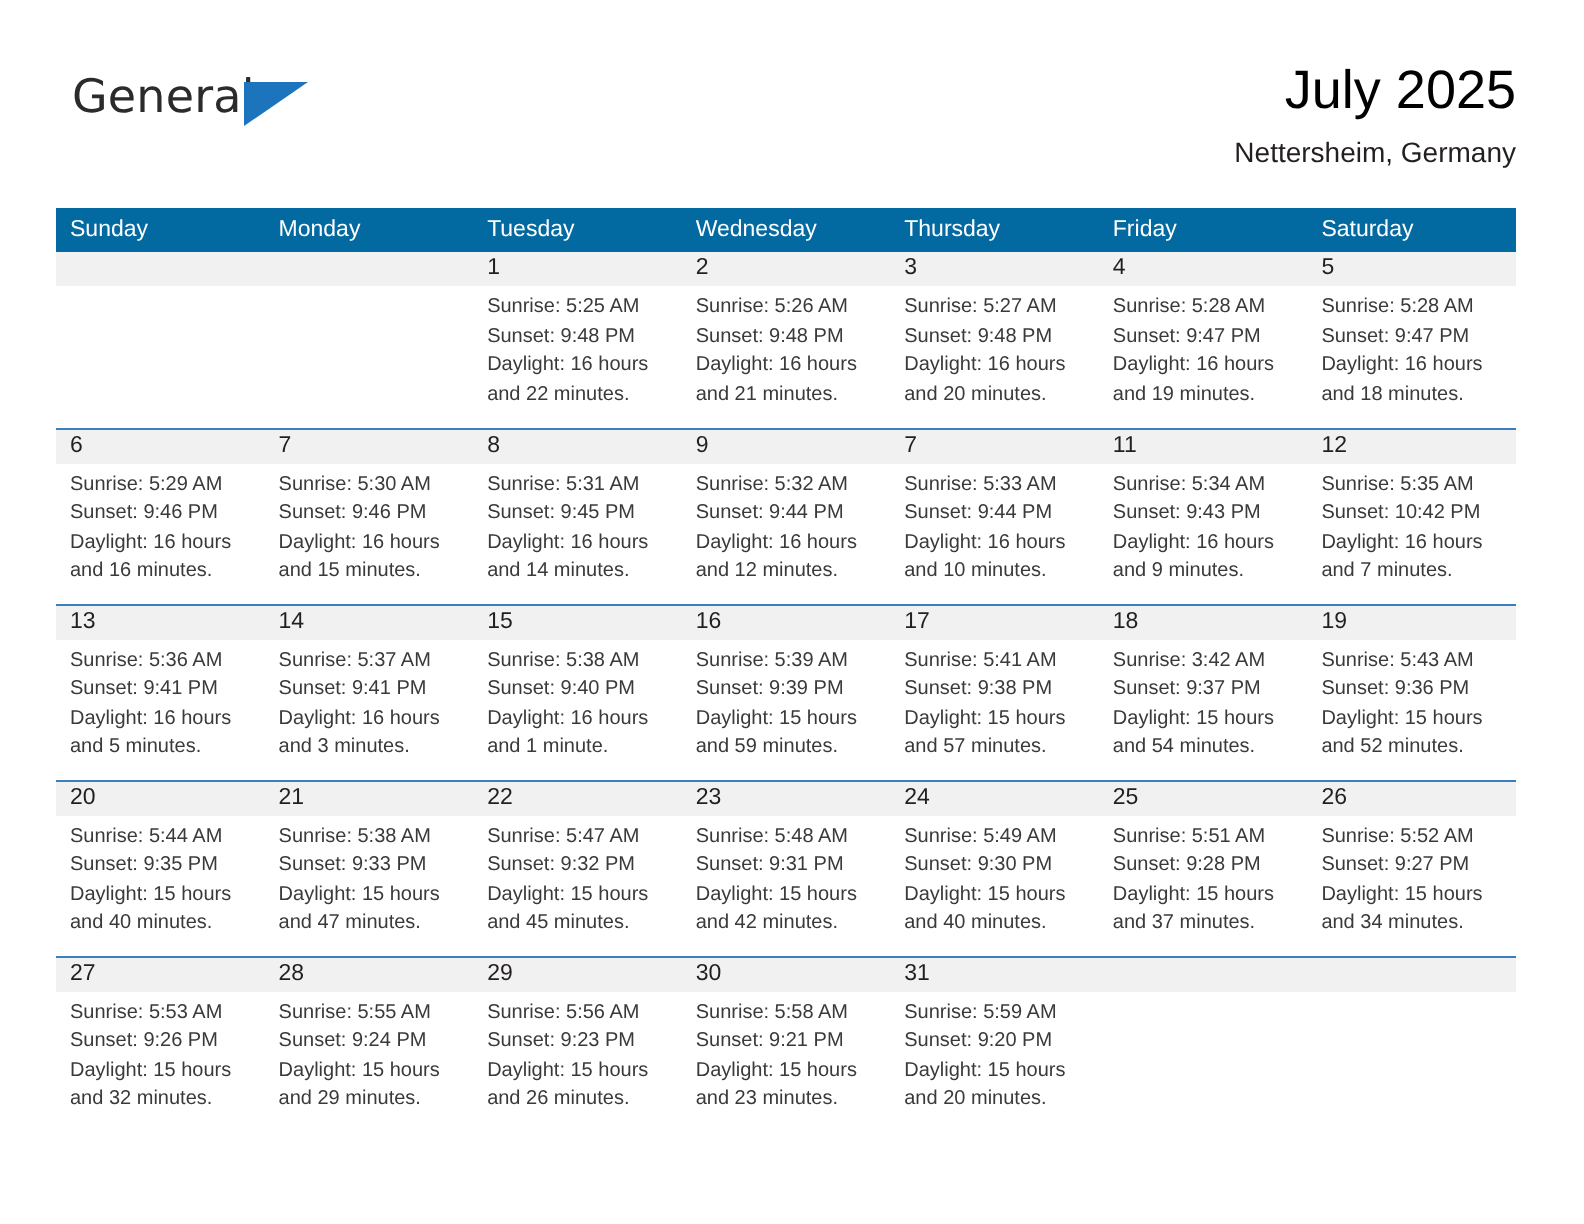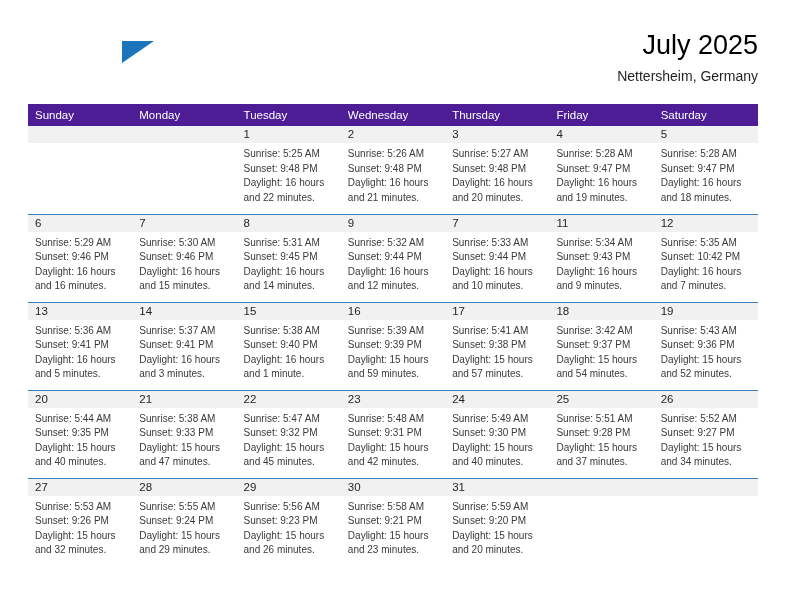--- a/index.html
+++ b/index.html
@@ -93,21 +93,21 @@
     left: 28px;
     top: 104px;
     width: 730px;
   }
   table.cal {
     border-collapse: collapse;
     table-layout: fixed;
     width: 730px;
   }
   table.cal th {
-    background: #4c1d95;
+    background: #0369a1;
     color: #ffffff;
     font-size: 11.5px;
     font-weight: 400;
     text-align: left;
     padding: 5px 0 5px 7px;
     height: 10px;
     border: none;
     box-sizing: border-box;
   }
   table.cal td {
@@ -144,20 +144,21 @@
   }
 </style>
 </head>
 <body>
 
 <div class="page">
 
   <div class="header">
 
     <div class="logo">
+      <span class="logo-general">General</span>
       <span class="logo-tri"></span>
       <span class="logo-blue">Blue</span>
     </div>
 
     <div class="title-block">
       <div class="cal-title">July 2025</div>
       <div class="cal-subtitle">Nettersheim, Germany</div>
     </div>
 
   </div>

